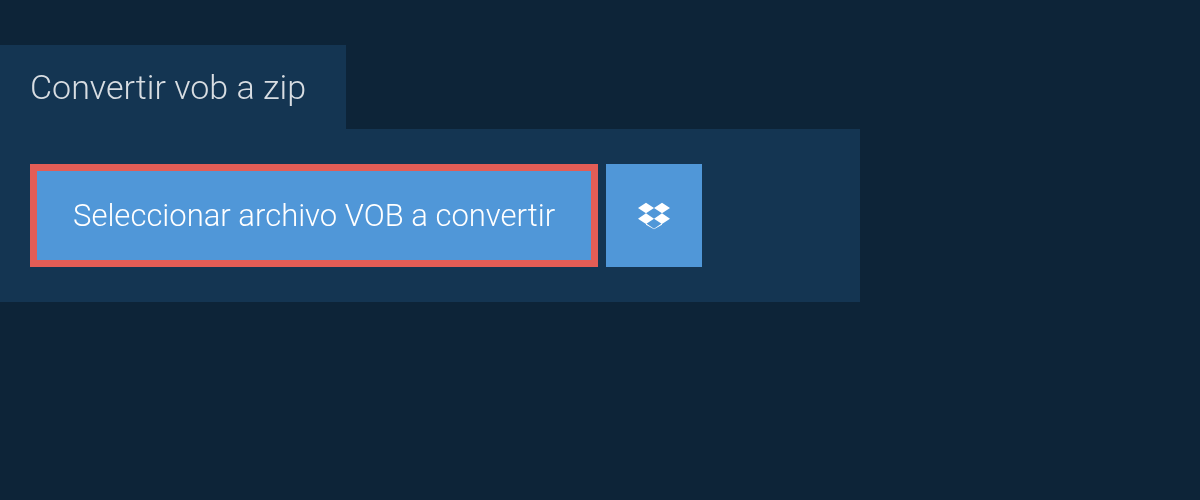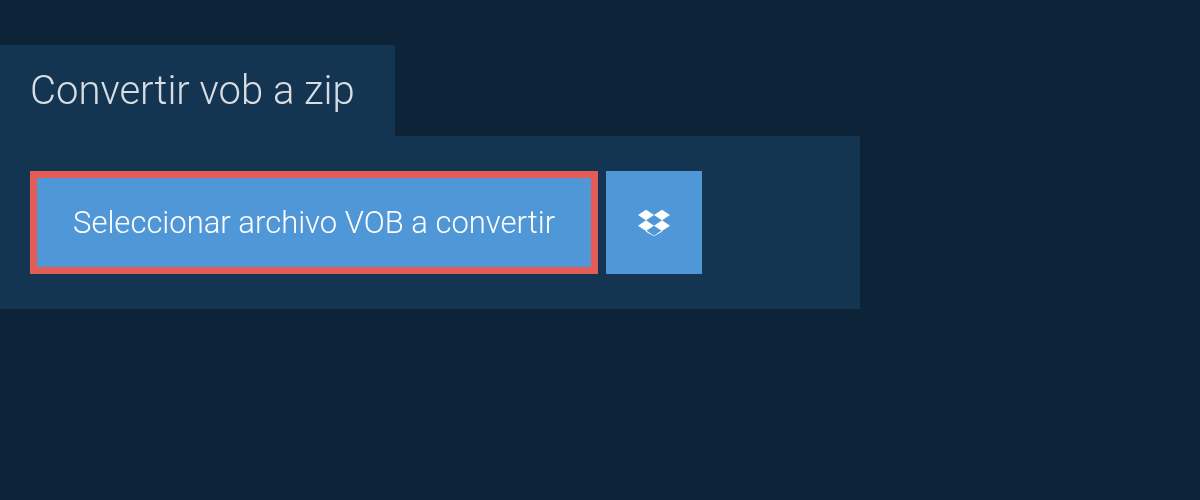--- a/index.html
+++ b/index.html
@@ -15,21 +15,21 @@
       overflow: hidden;
     }
     .tab {
       display: inline-block;
       background-color: #143552;
       padding: 22px 40px 22px 30px;
       margin-top: 45px;
     }
     .tab-label {
       color: #d8dde2;
-      font-size: 40px;
+      font-size: 34px;
       font-weight: 300;
     }
     .panel {
       background-color: #143552;
       padding: 35px 30px;
       width: 860px;
     }
     .button-row {
       display: flex;
       gap: 8px;

